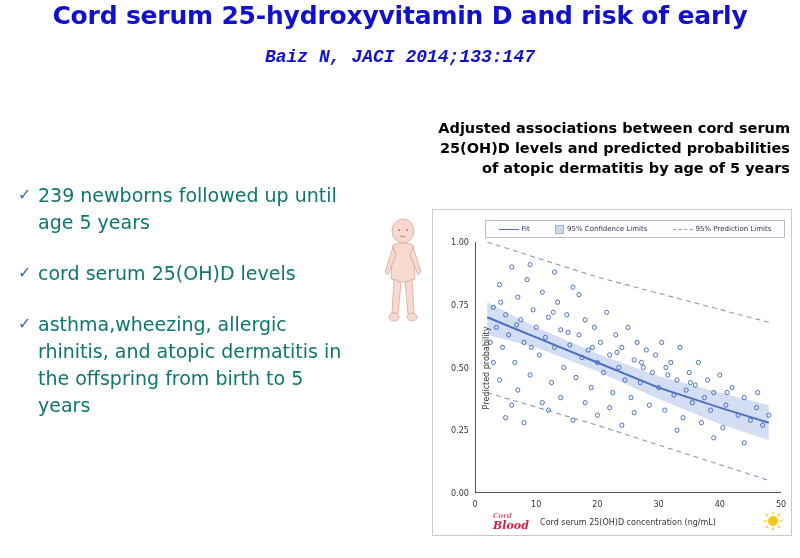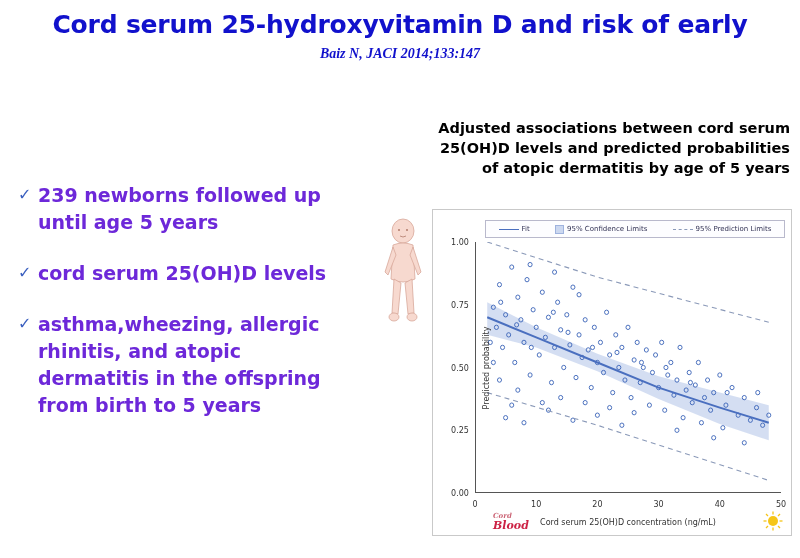--- a/index.html
+++ b/index.html
@@ -14,37 +14,37 @@
     overflow: hidden;
     position: relative;
   }
   .slide {
     position: relative;
     width: 800px;
     height: 558px;
   }
   .title-block {
     text-align: center;
-    padding-top: 10px;
+    padding-top: 1px;
   }
   .title-line {
     color: #1111cc;
     font-family: "DejaVu Sans", sans-serif;
     font-weight: bold;
     font-size: 25px;
     line-height: 30px;
     letter-spacing: -0.2px;
   }
   .citation {
     color: #1111cc;
-    font-family: Liberation Serif, serif;
+    font-family: Liberation Mono, monospace;
     font-style: italic;
     font-weight: bold;
-    font-size: 14px;
-    margin-top: 6px;
+    font-size: 18px;
+    margin-top: 16px;
   }
   .bullets {
     position: absolute;
     left: 18px;
     top: 182px;
     width: 330px;
   }
   .bullet {
     display: flex;
     align-items: flex-start;
@@ -53,22 +53,21 @@
   .check {
     color: #3a5fbf;
     font-size: 16px;
     line-height: 26px;
     width: 20px;
     flex: 0 0 20px;
   }
   .bullet-text {
     font-size: 19px;
     line-height: 27px;
-    color: #6d28d9;
-    font-weight: bold;
+    color: #0f766e;
   }
   .right-panel {
     position: absolute;
     left: 378px;
     top: 118px;
     width: 412px;
   }
   .panel-heading {
     font-family: "DejaVu Sans", sans-serif;
     font-weight: bold;

